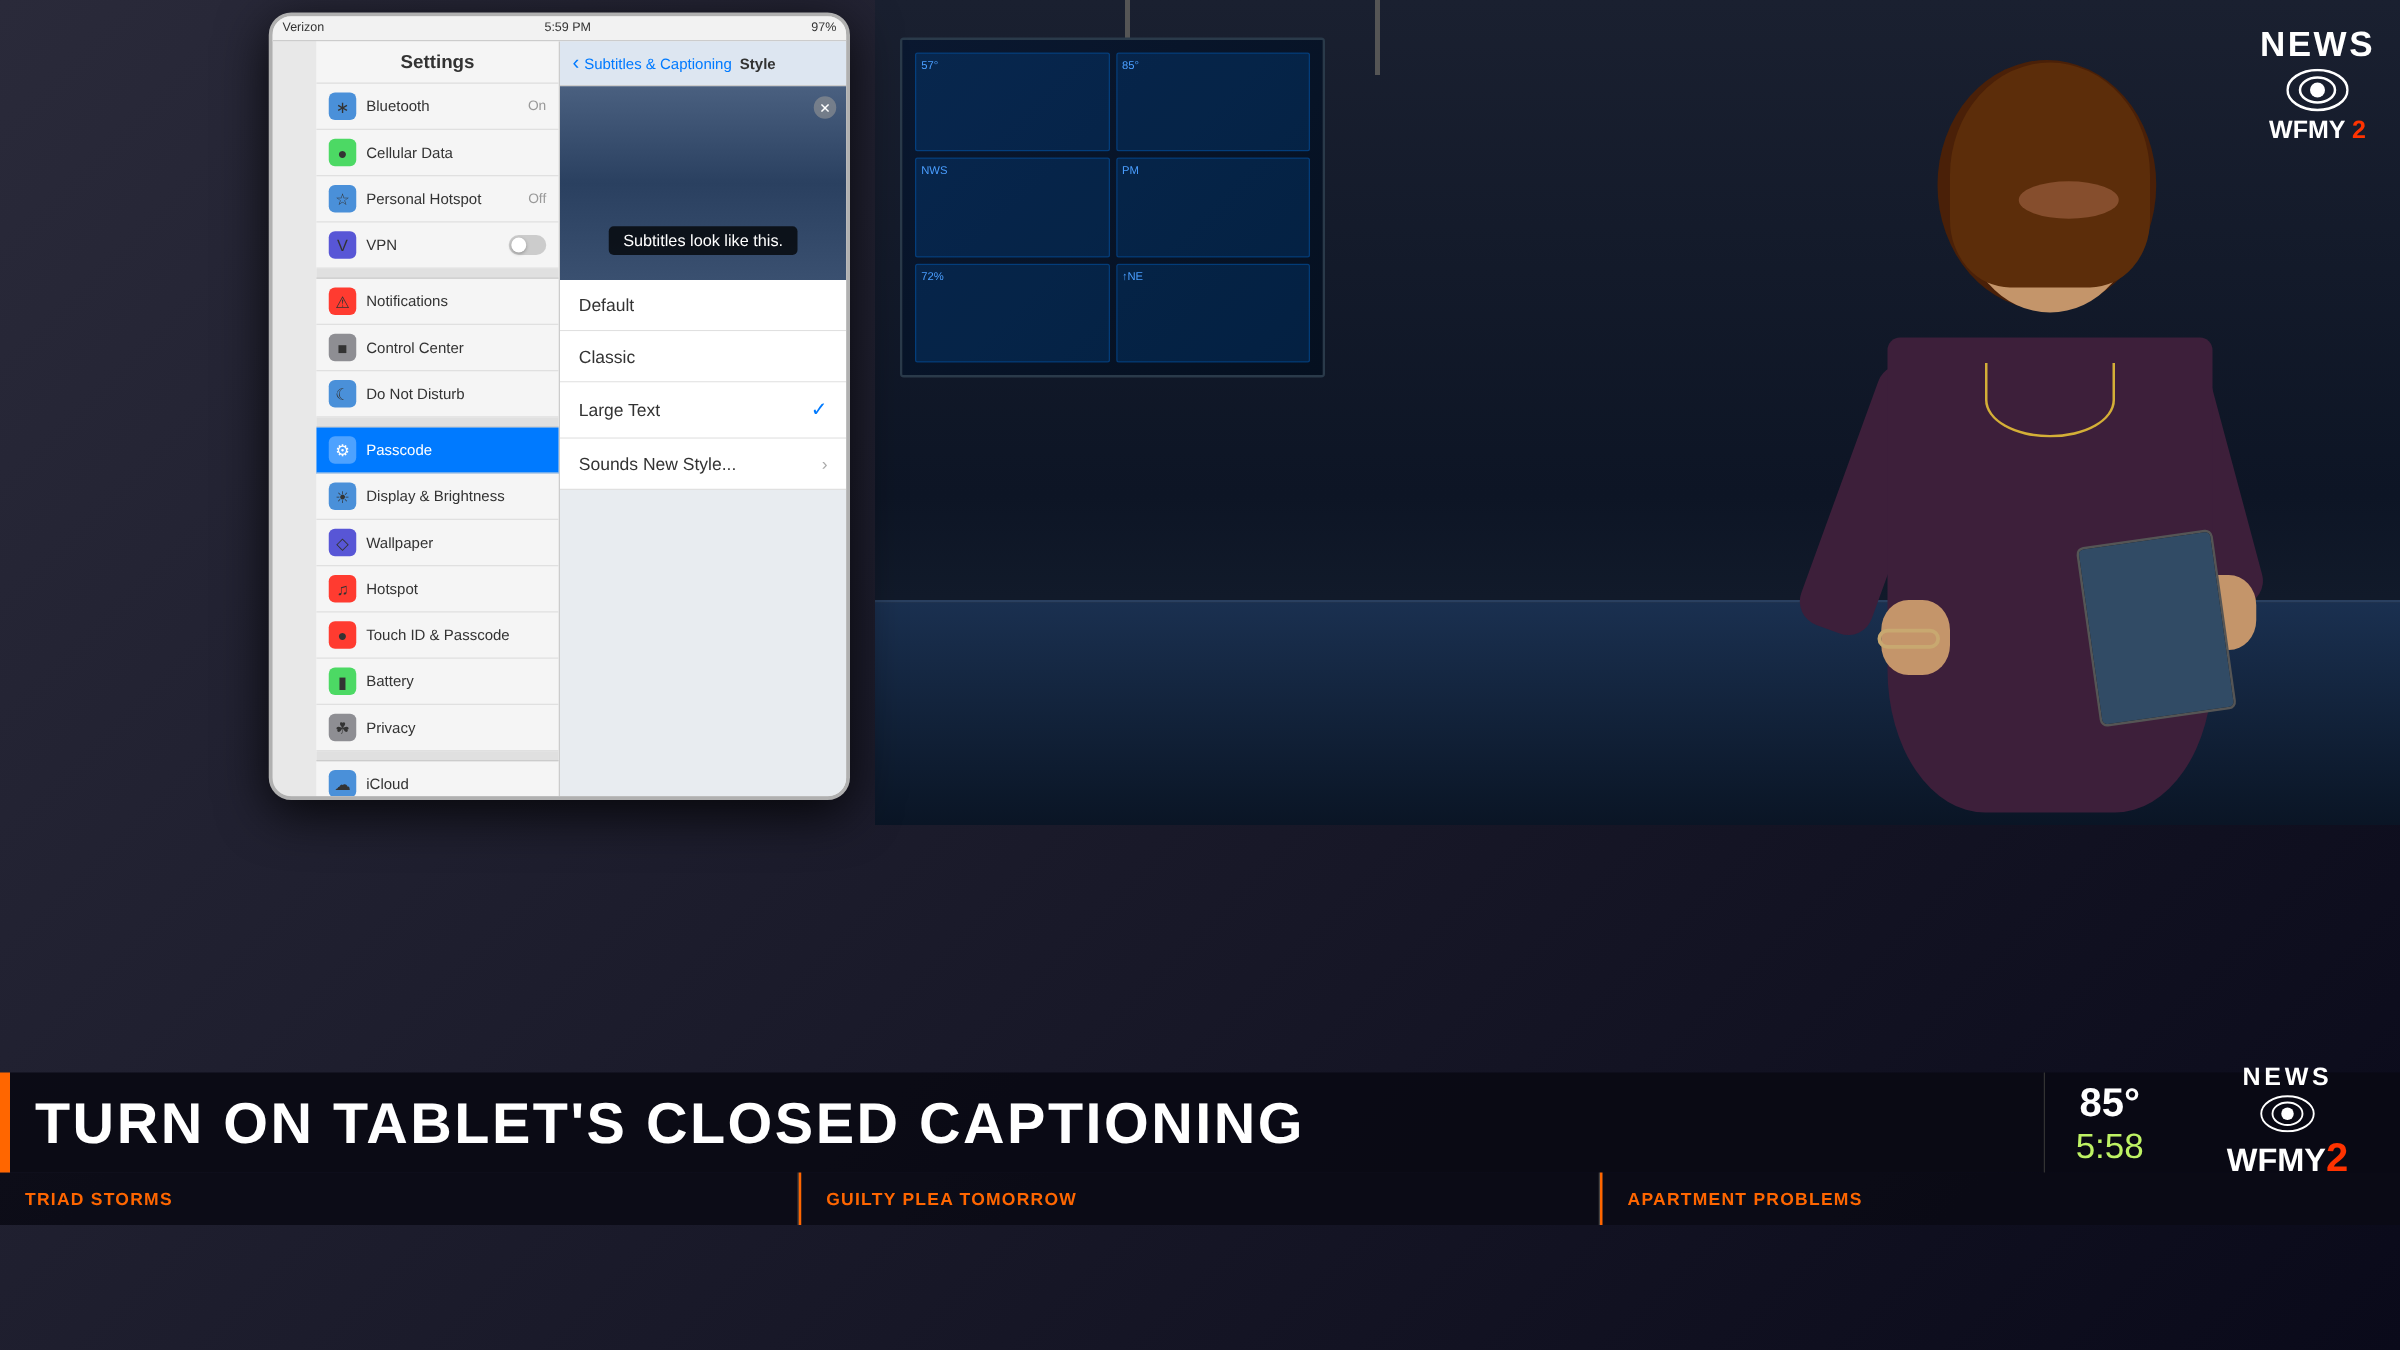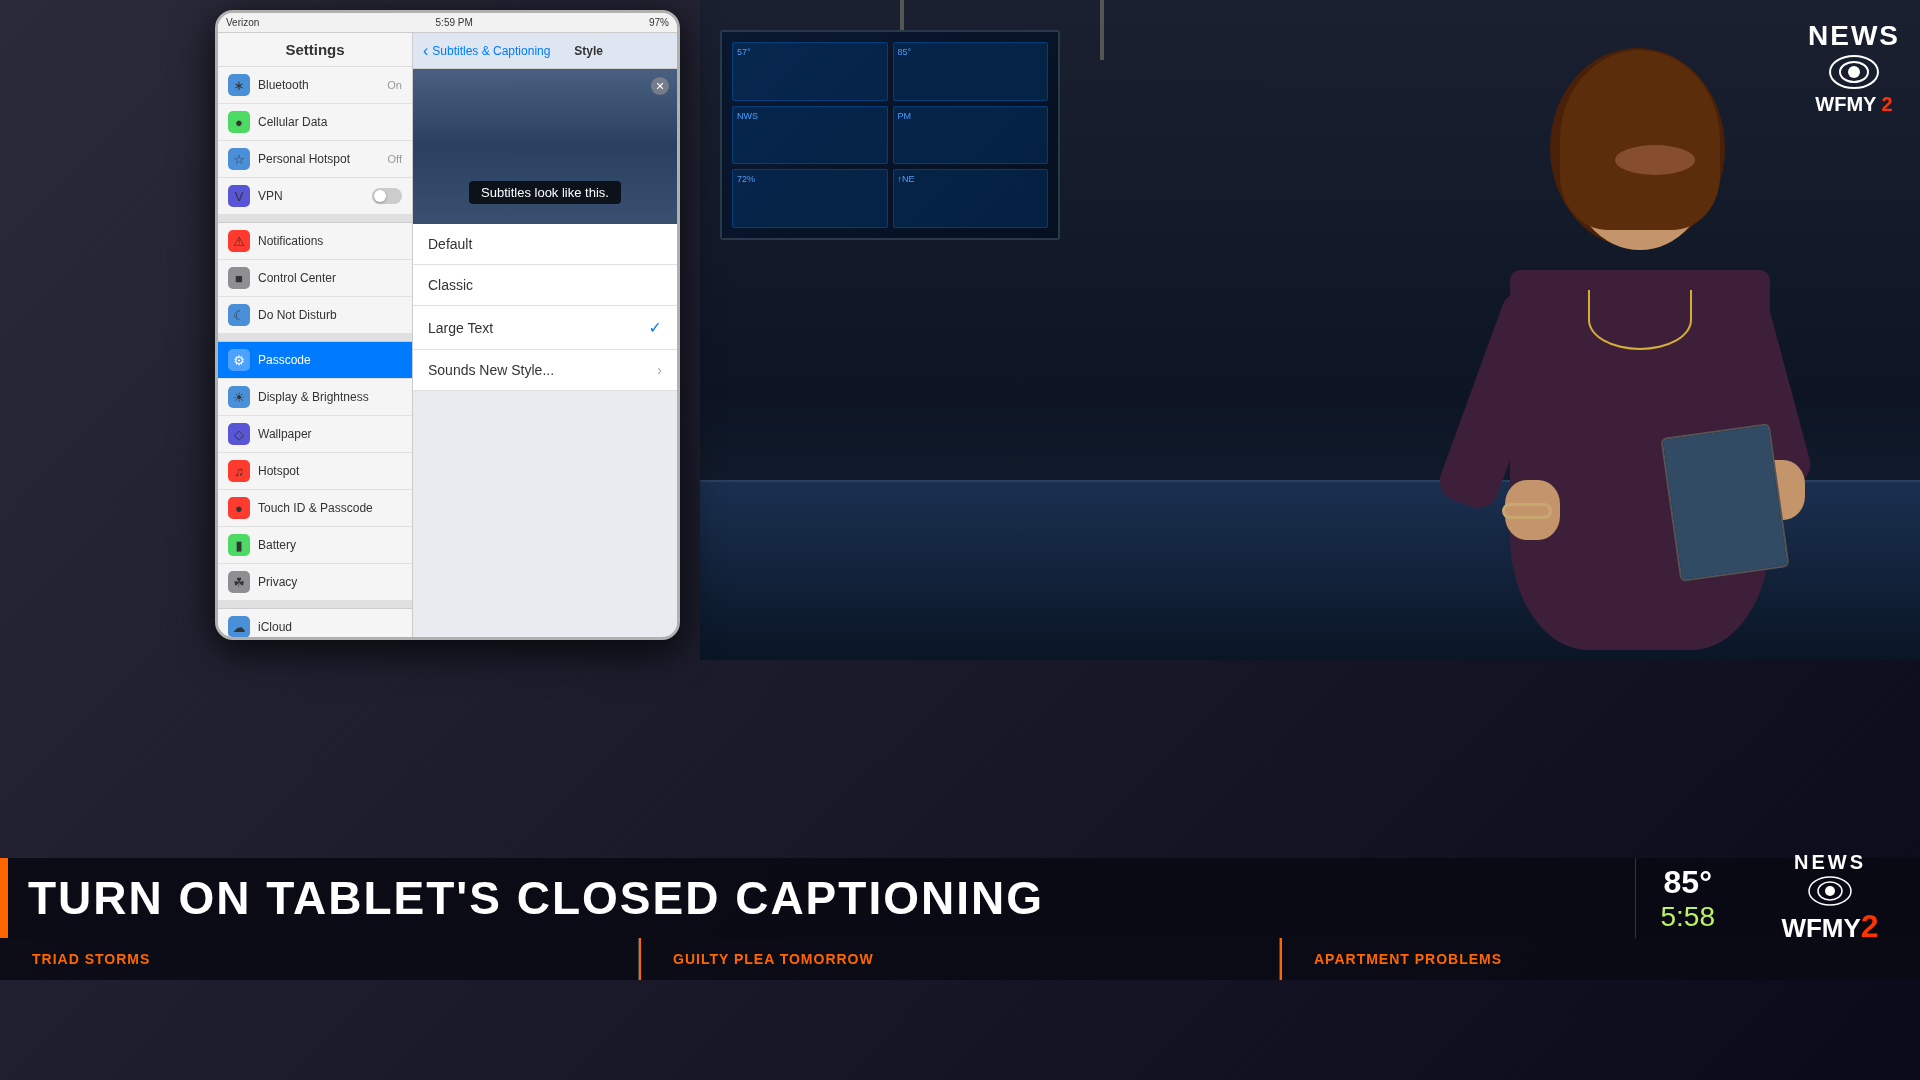--- a/index.html
+++ b/index.html
@@ -104,20 +104,21 @@
       font-size: 10px;
       color: #333;
       border-bottom: 1px solid #ccc;
     }
 
     
     .ipad-content {
       display: flex;
       flex: 1;
       overflow: hidden;
+      padding-left: 35px;
     }
 
     
     .settings-sidebar {
       width: 195px;
       background: #f5f5f5;
       border-right: 1px solid #ccc;
       overflow-y: hidden;
     }
 
@@ -383,21 +384,20 @@
       height: 42px;
       background: rgba(10,10,20,0.88);
     }
 
     .ticker-segment {
       flex: 1;
       display: flex;
       align-items: center;
       padding: 0 20px;
       border-right: 1px solid #444;
-      margin-left: 12px;
     }
 
     .ticker-segment:last-child {
       border-right: none;
     }
 
     .ticker-label {
       color: #FF6600;
       font-size: 14px;
       font-weight: 900;
@@ -531,21 +531,21 @@
       border-radius: 0 0 50% 50%;
       border-top: none;
     }
 
     
     .bg-screen-1 {
       position: absolute;
       top: 30px;
       left: 20px;
       width: 340px;
-      height: 210px;
+      height: 272px;
       background: #050a15;
       border: 2px solid #2a3a4a;
       border-radius: 3px;
     }
 
     .bg-screen-content {
       width: 100%;
       height: 100%;
       background: linear-gradient(135deg, #0a1830 0%, #051020 100%);
       display: grid;

